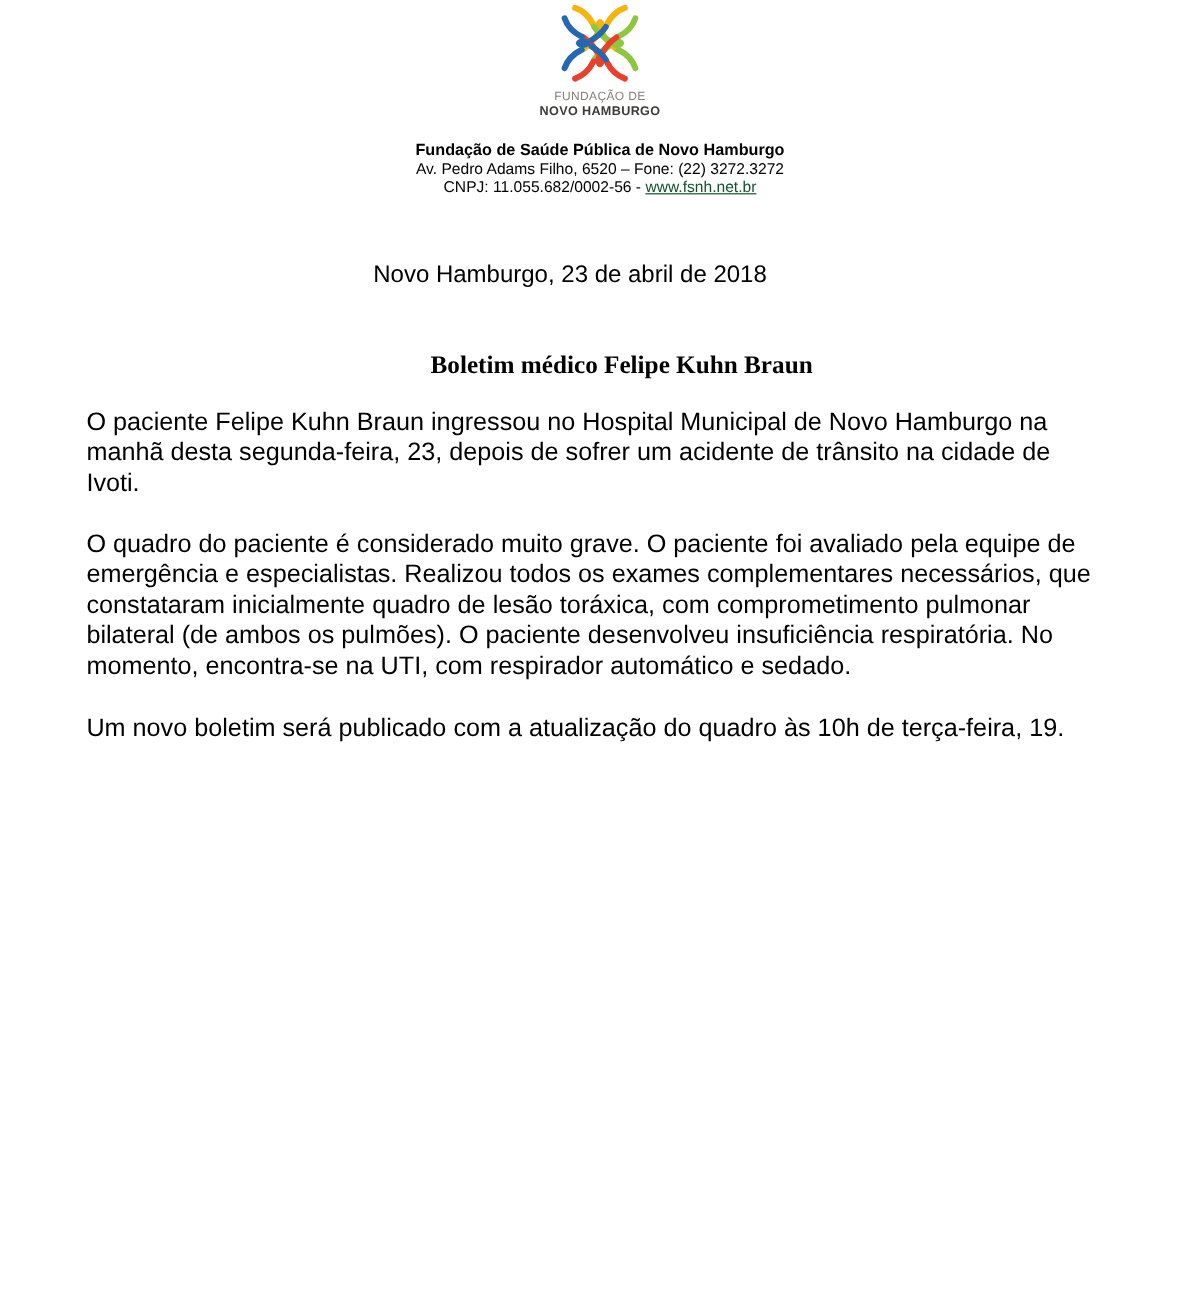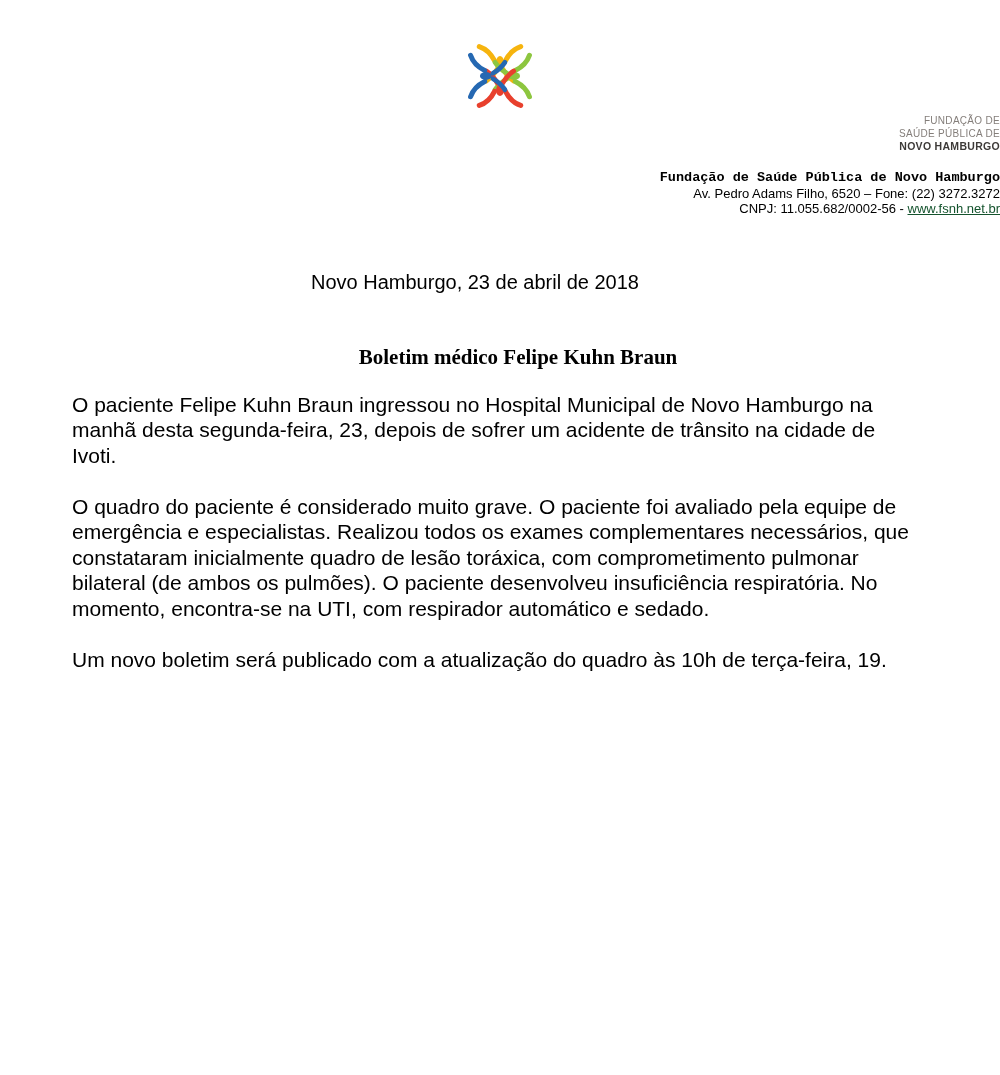--- a/index.html
+++ b/index.html
@@ -11,22 +11,21 @@
     position: relative;
     width: 1000px;
     height: 1075px;
     background: #ffffff;
     overflow: hidden;
     font-family: "Liberation Sans", sans-serif;
     color: #0a0a0a;
   }
   
   .letterhead-header {
-    padding-top: 40px;
-    text-align: right;
+    text-align: center;
   }
   svg.logo {
     display: block;
     margin: 0 auto;
   }
   .logo-caption {
     margin-top: 2px;
     font-size: 10px;
     line-height: 13px;
     letter-spacing: 0.3px;
@@ -40,21 +39,20 @@
   }
   .letterhead-text {
     margin-top: 17px;
     font-size: 13px;
     line-height: 15.5px;
     color: #000000;
   }
   .letterhead-text .org {
     font-weight: 700;
     font-size: 13.5px;
-    font-family: Liberation Mono, monospace;
   }
   .letterhead-text a.site-link {
     color: #14532d;
     text-decoration: underline;
     cursor: pointer;
   }
   
   .dateline {
     margin-top: 53px;
     padding-right: 50px;
@@ -119,21 +117,20 @@
           <ellipse cx="0" cy="-13" rx="3.6" ry="5.4" fill="currentColor"></ellipse>
           <path d="M -5 -14 C -8 -20 -13 -25 -19 -27" fill="none" stroke="currentColor" stroke-width="4.6" stroke-linecap="round"></path>
           <path d="M 5 -14 C 8 -20 13 -25 19 -27" fill="none" stroke="currentColor" stroke-width="4.6" stroke-linecap="round"></path>
           <path d="M -2.5 -6.5 C -5 -2 -8 1.5 -12.5 4.5" fill="none" stroke="currentColor" stroke-width="4.4" stroke-linecap="round"></path>
           <path d="M 2.5 -6.5 C 5 -2 8 1.5 12.5 4.5" fill="none" stroke="currentColor" stroke-width="4.4" stroke-linecap="round"></path>
         </g>
       </svg>
 
       <div class="logo-caption">
         <div>FUNDAÇÃO DE</div>
-        <div>SAÚDE PÚBLICA DE</div>
         <div class="cap-strong">NOVO HAMBURGO</div>
       </div>
     </div>
 
     <div class="letterhead-text">
       <div class="org">Fundação de Saúde Pública de Novo Hamburgo</div>
       <div>Av. Pedro Adams Filho, 6520 – Fone: (22) 3272.3272</div>
       <div><span>CNPJ: 11.055.682/0002-56 - </span><a class="site-link">www.fsnh.net.br</a></div>
     </div>
   </header>

